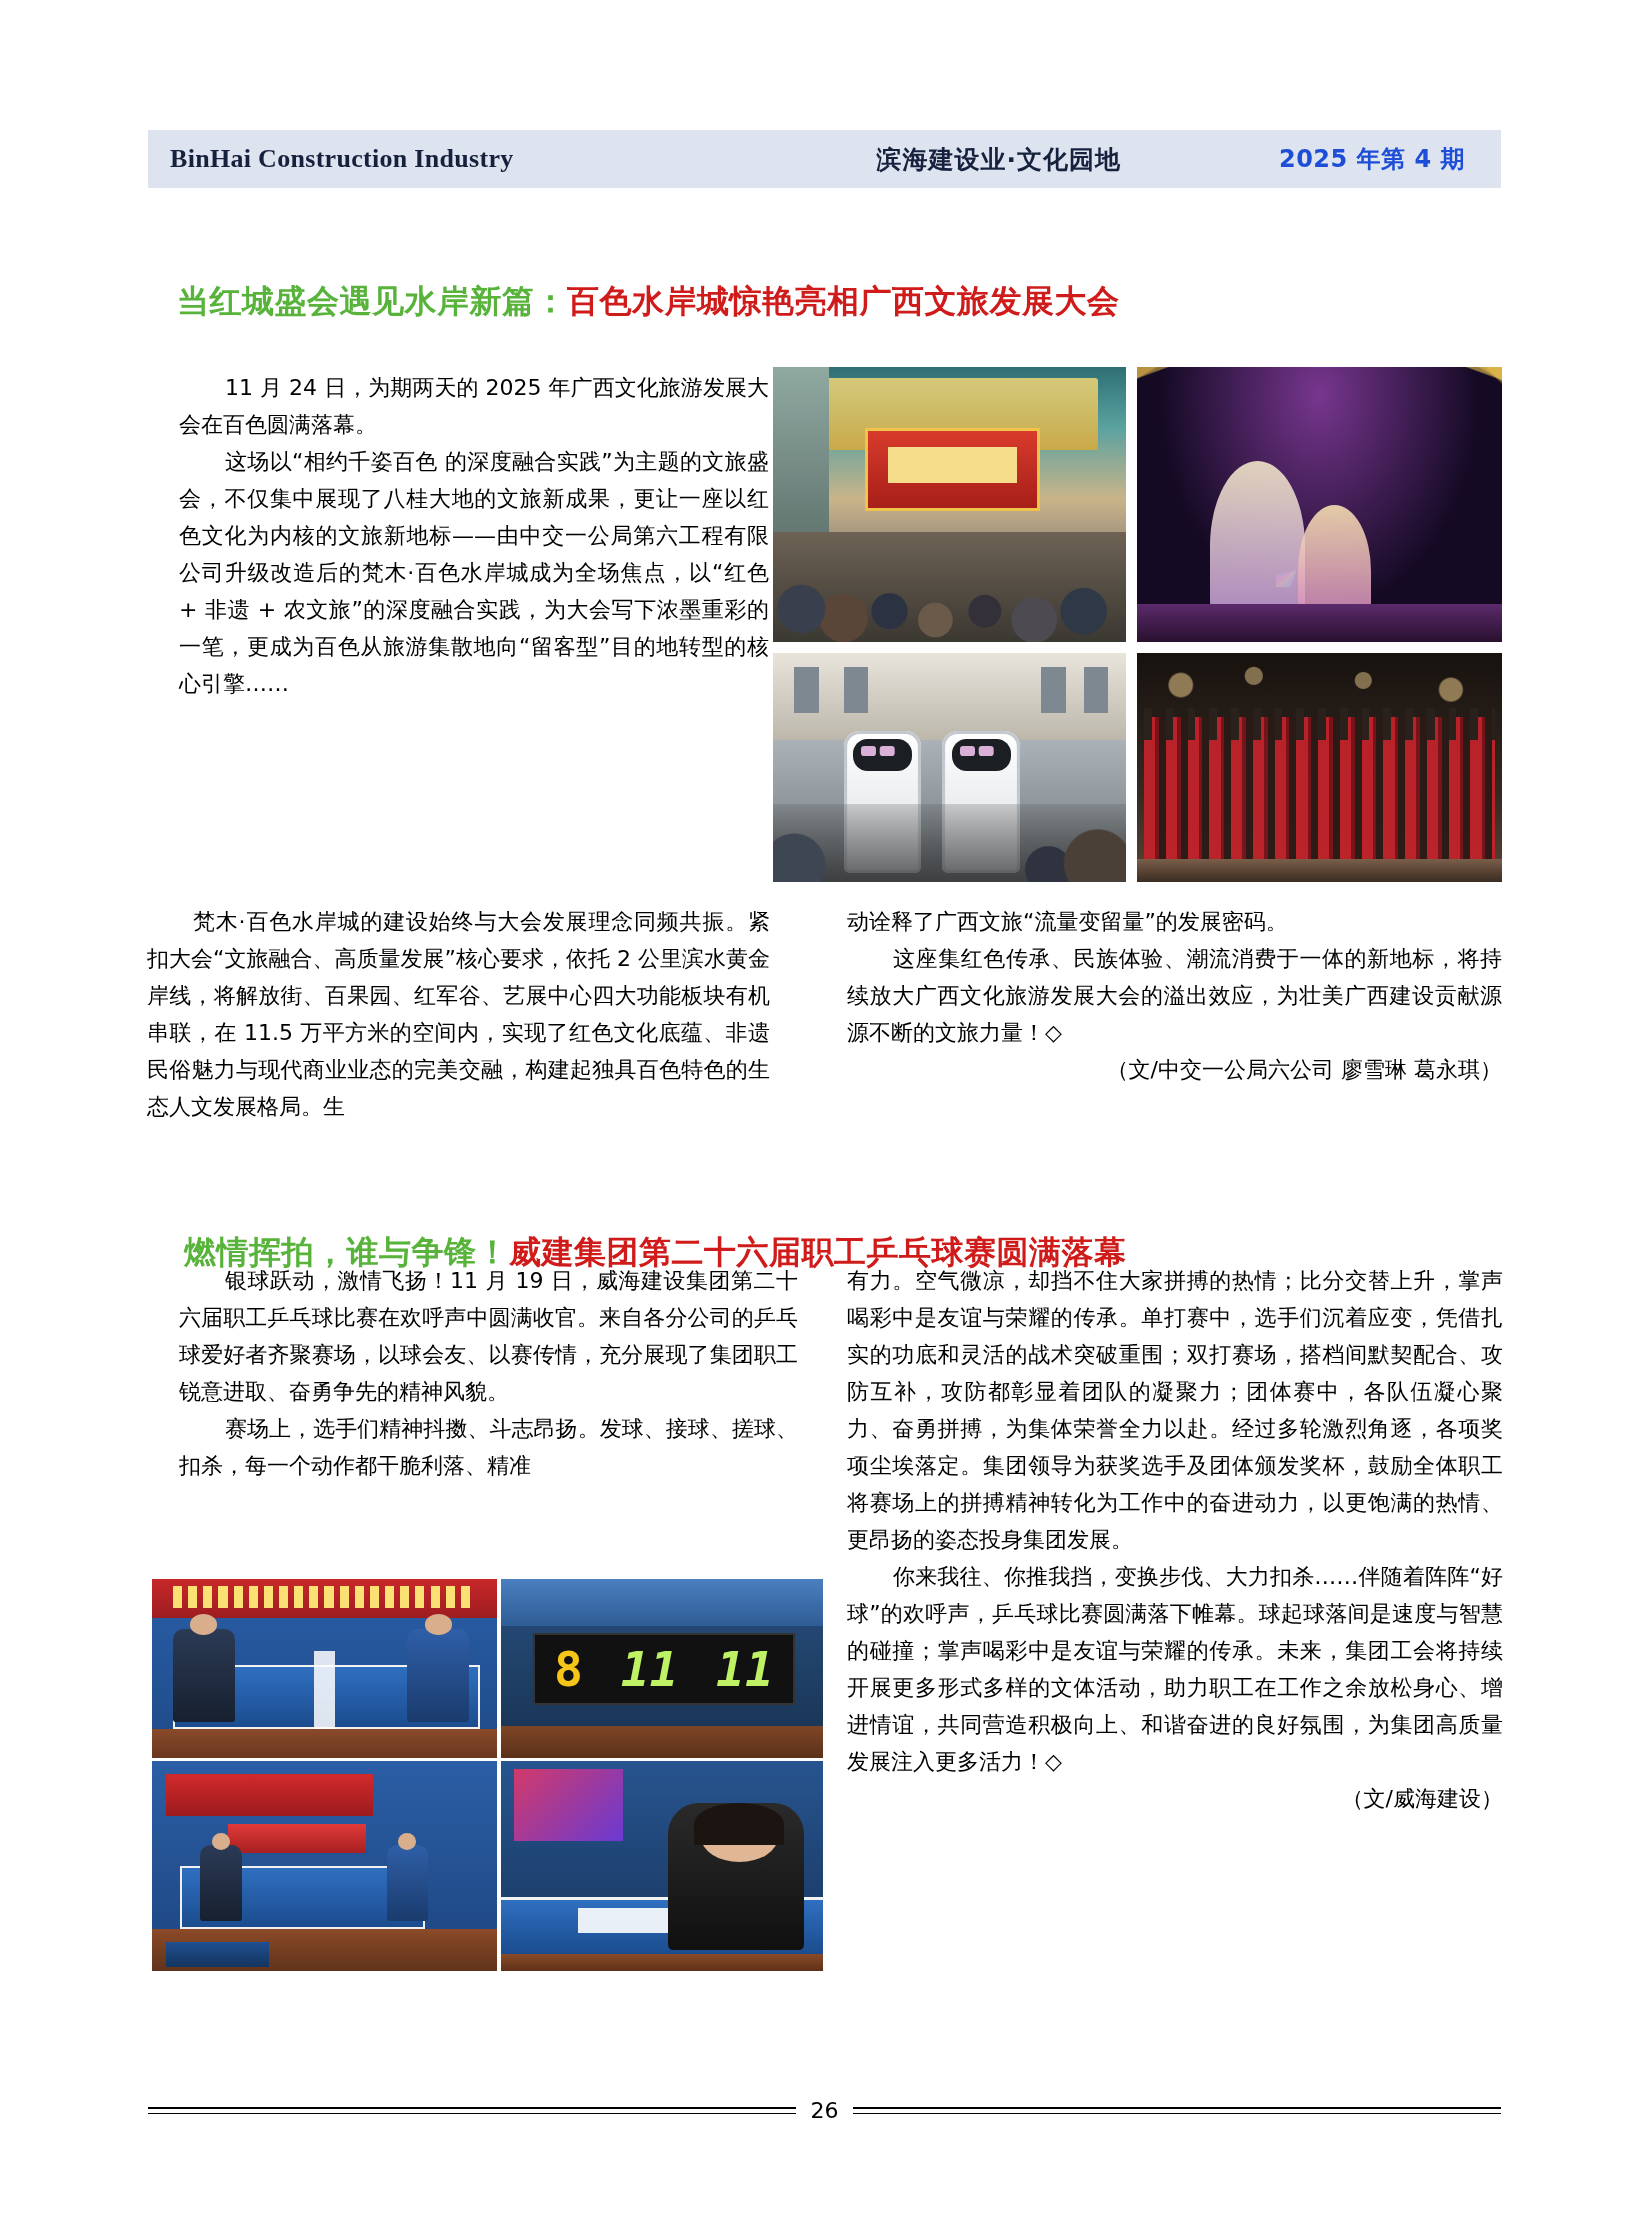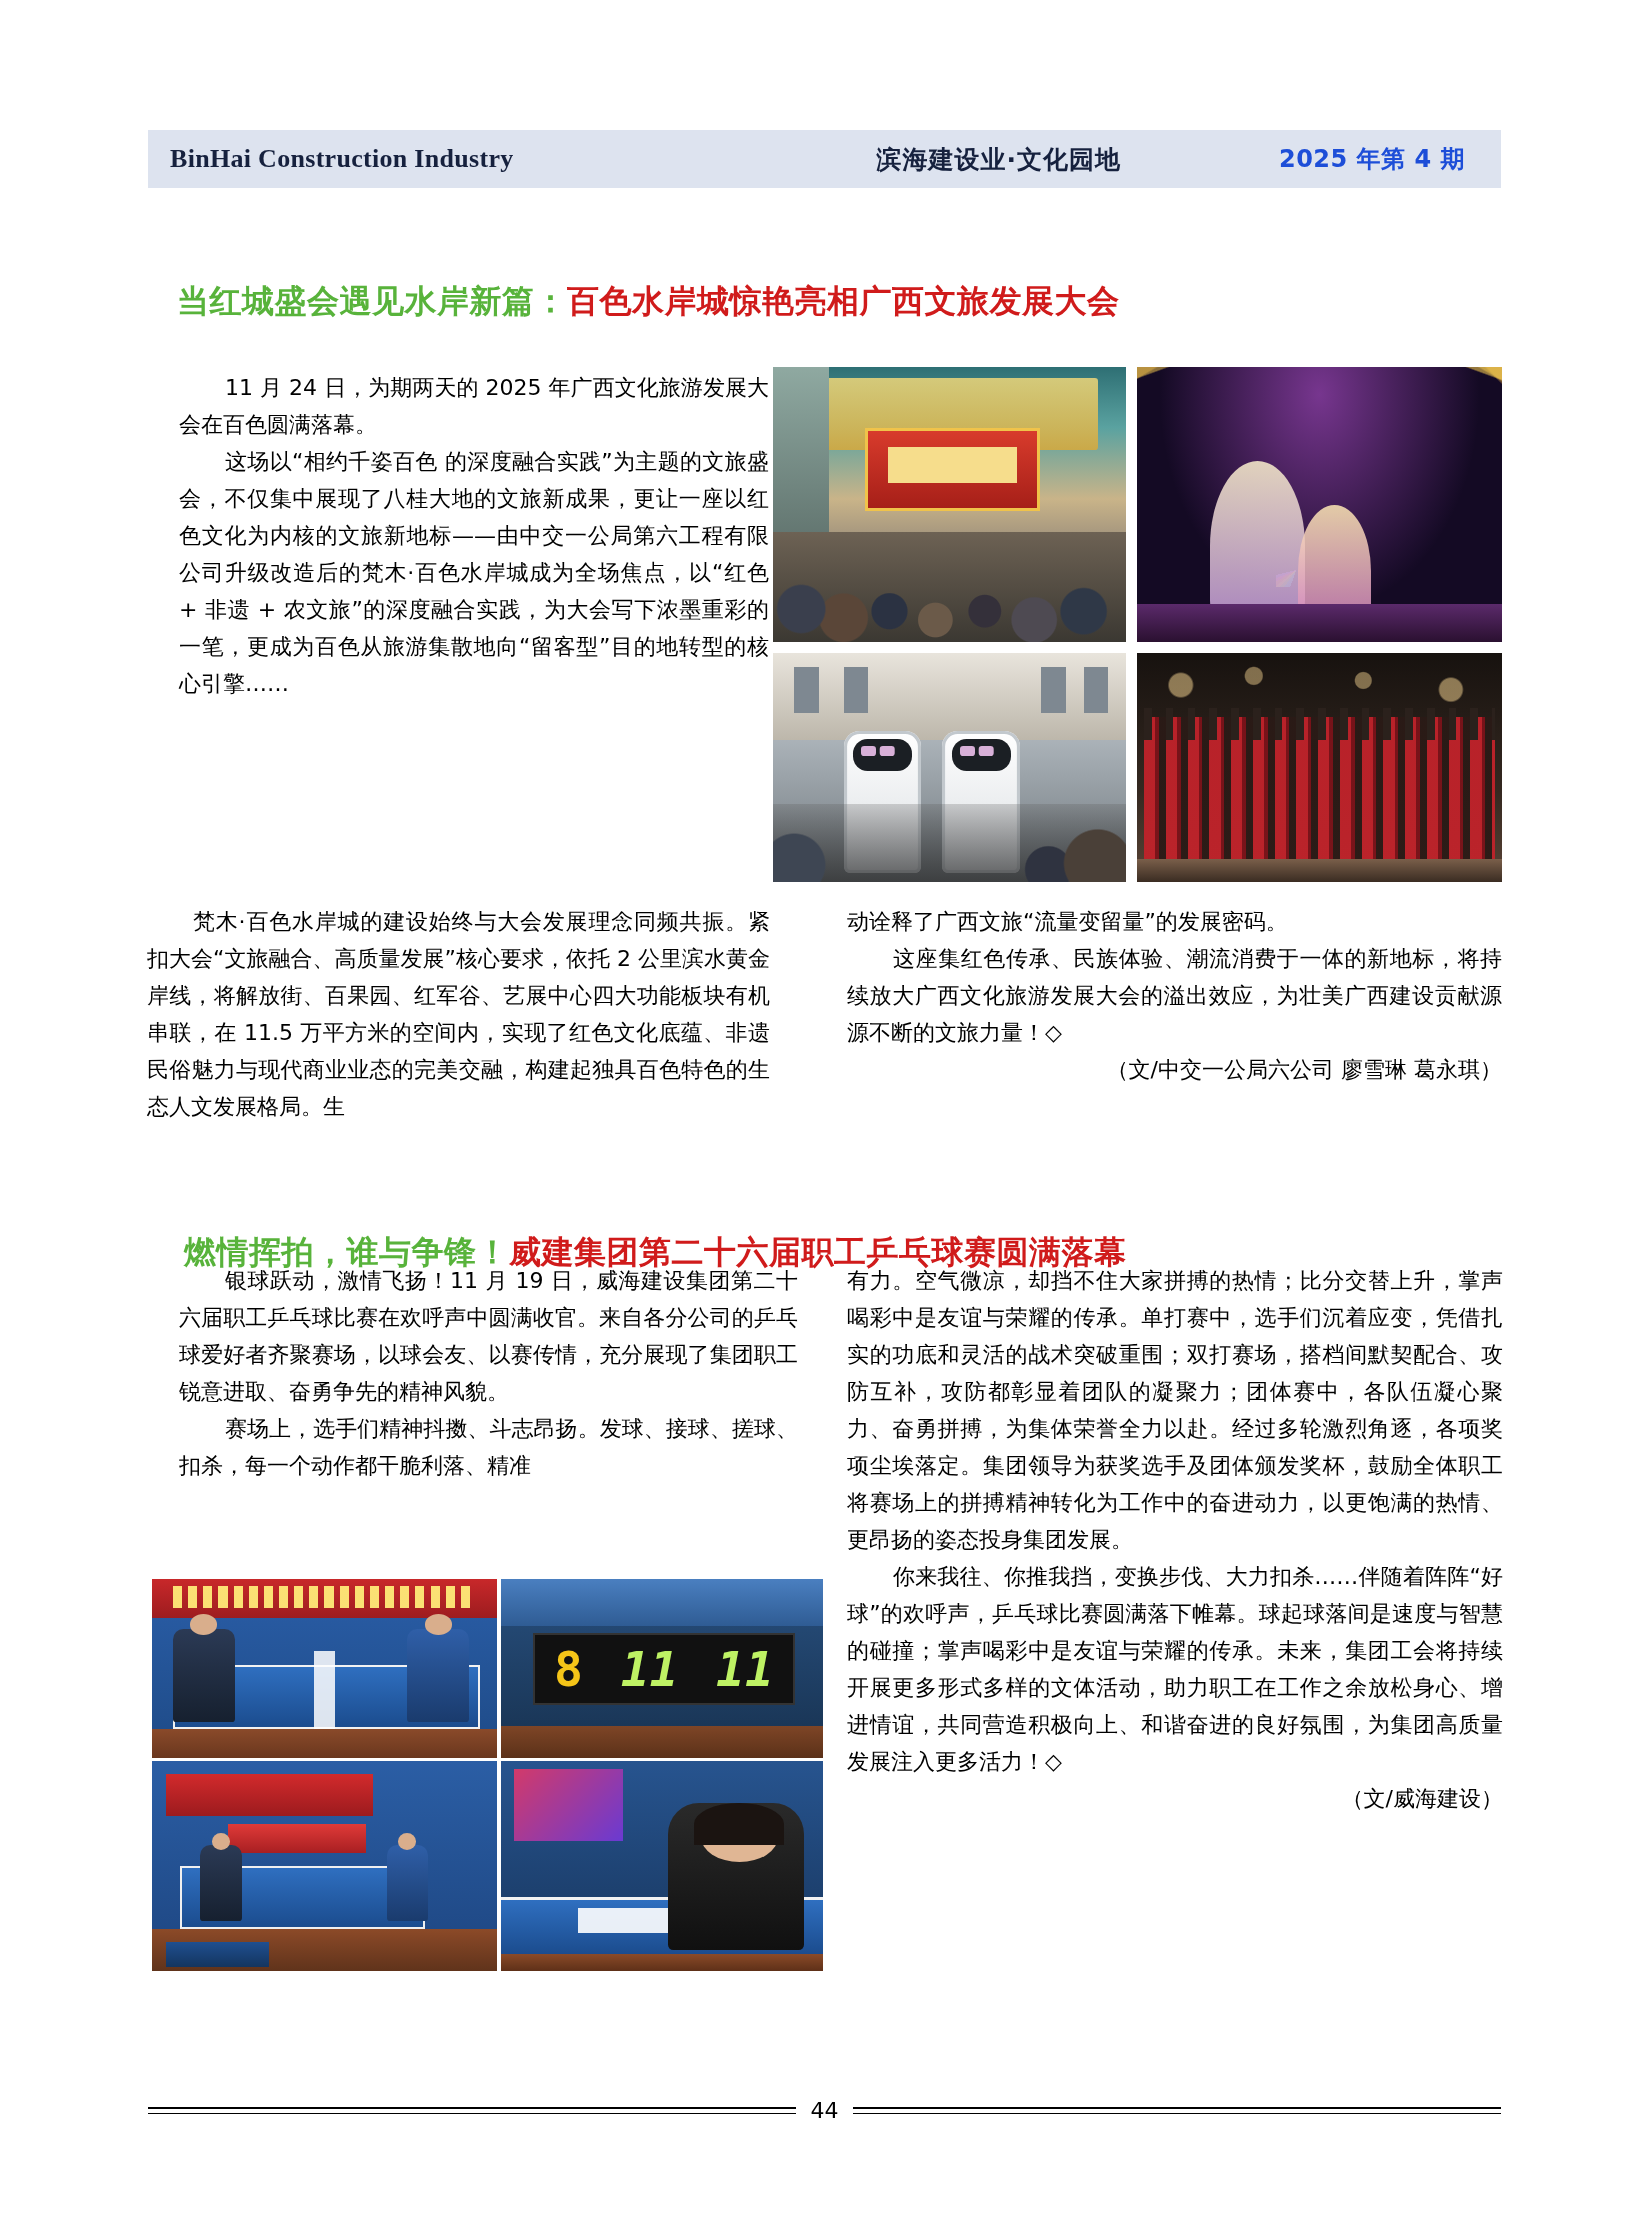--- a/index.html
+++ b/index.html
@@ -442,21 +442,21 @@
       <div class="f8-hair"></div>
       <div class="f8-floor"></div>
     </div>
   </div>
 
   <div class="footer">
     <div class="rule-wrap">
       <div class="r1"></div>
         <div class="r2"></div>
     </div>
-    <div class="pageno">44</div>
+    <div class="pageno">26</div>
     <div class="rule-wrap">
       <div class="r1"></div>
         <div class="r2"></div>
     </div>
   </div>
 
 </div>
 
 
 </body></html>

